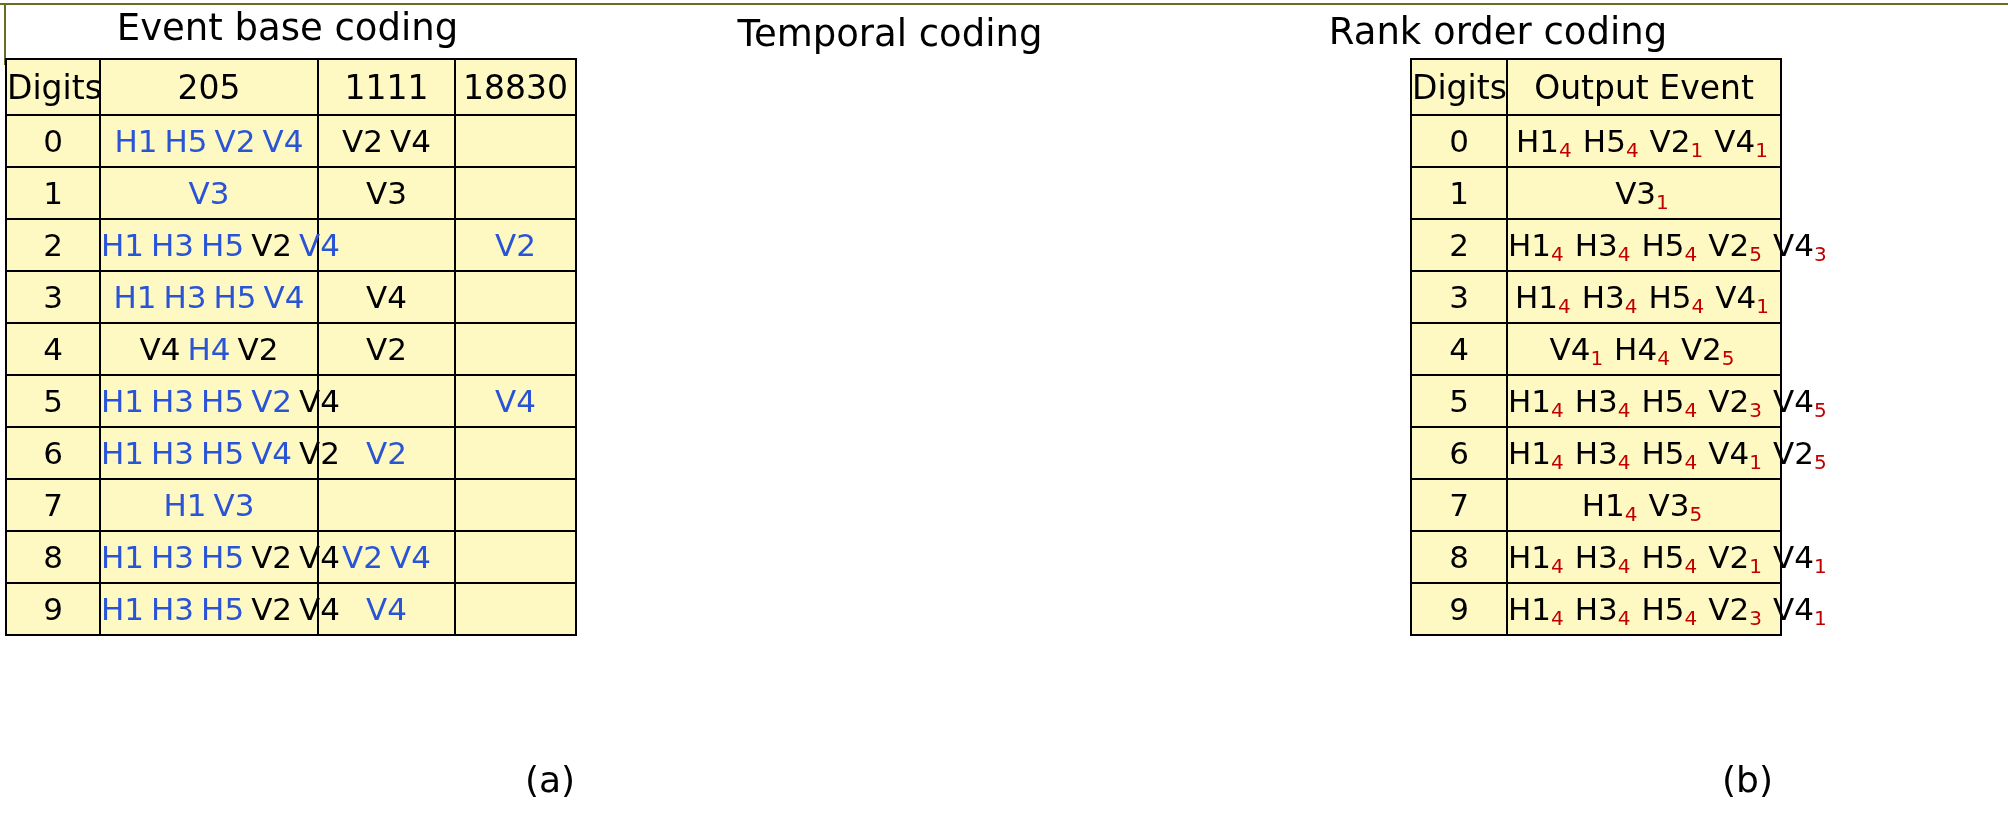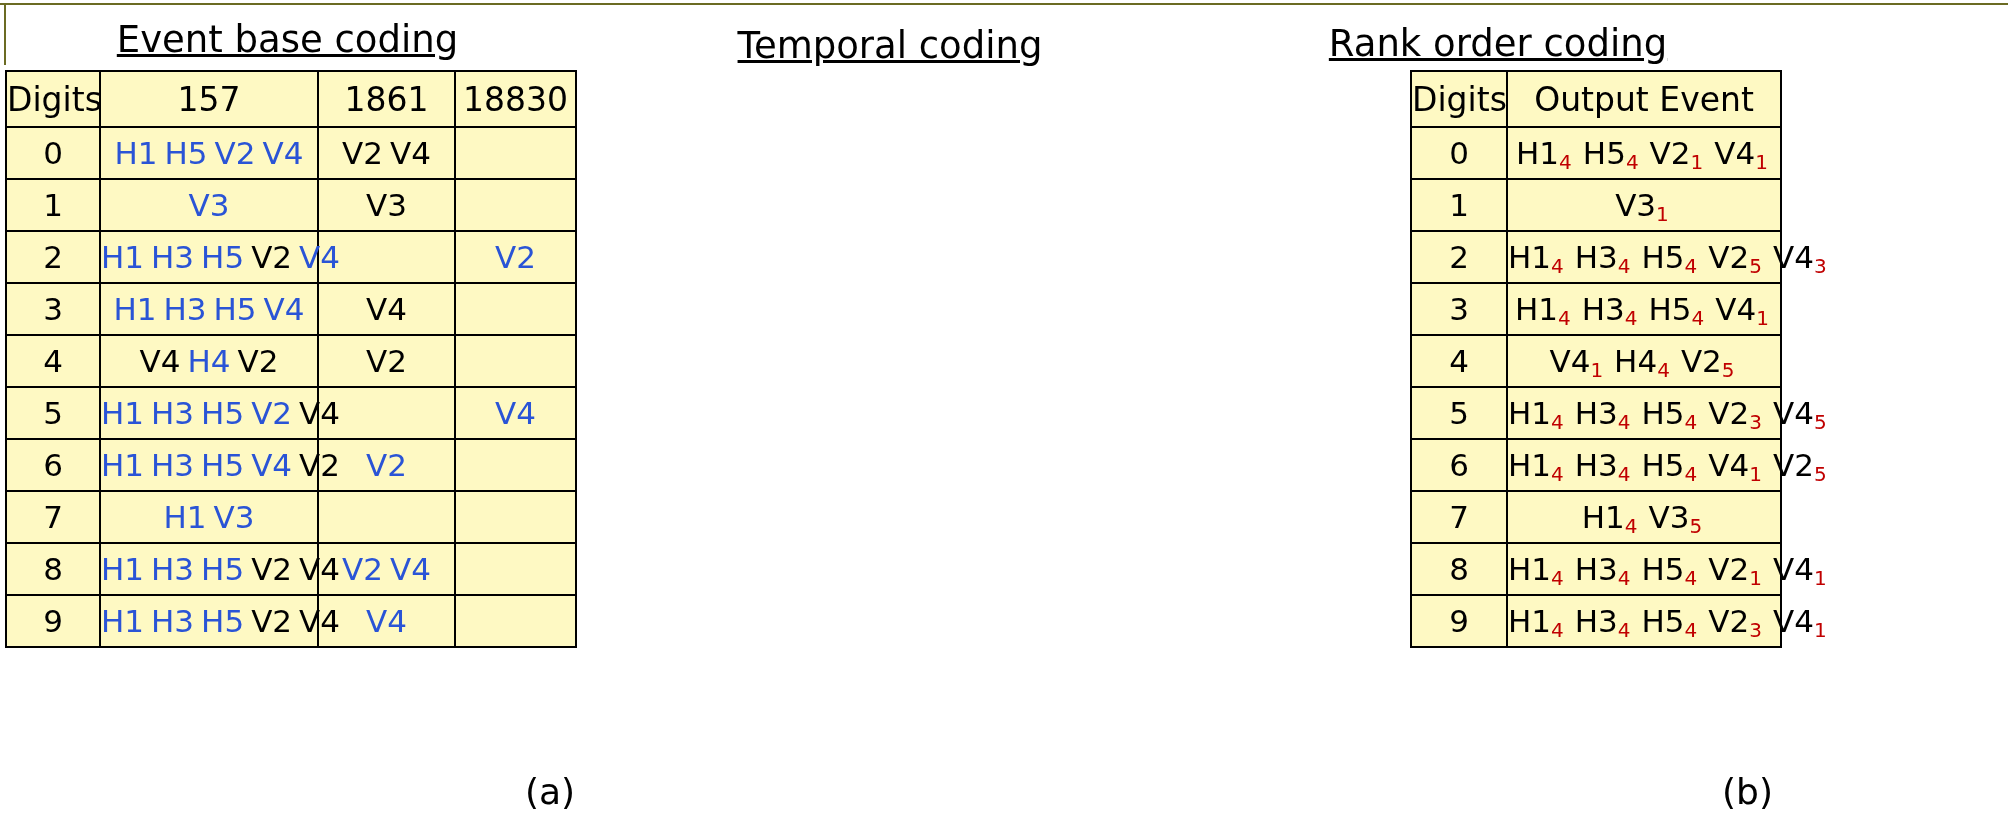--- a/index.html
+++ b/index.html
@@ -30,22 +30,21 @@
     position: absolute;
     left: 4px;
     top: 3px;
     width: 0;
     height: 62px;
     border-left: 2px solid #6b6b23;
   }
 
   .panel {
     position: absolute;
-    top: 12px;
-    text-decoration: underline;
+    top: 0;
   }
   #panel-a { left: 0px;    width: 600px; }
   #panel-b { left: 700px;  width: 400px; }
   #panel-c { left: 1180px; width: 828px; }
 
   .panel-title {
     text-align: center;
     font-size: 37px;
     line-height: 44px;
     font-weight: 400;
@@ -131,22 +130,22 @@
   <table class="codetable" id="table-a">
     <colgroup>
       <col class="c-digits">
         <col class="c-111">
         <col class="c-1111">
         <col class="c-10111">
     </colgroup>
     <thead>
       <tr>
         <th class="digit-head">Digits</th>
-        <th>157</th>
-        <th>1861</th>
+        <th>205</th>
+        <th>1111</th>
         <th>18830</th>
       </tr>
     </thead>
     <tbody id="table-a-body">
         <tr>
           <td class="digit-cell">0</td>
           <td class="code-cell"><span class="tok tok-blue">H1</span><span class="tok tok-blue">H5</span><span class="tok tok-blue">V2</span><span class="tok tok-blue">V4</span></td>
           <td class="code-cell"><span class="tok tok-black">V2</span><span class="tok tok-black">V4</span></td>
           <td class="code-cell"></td>
         </tr>

